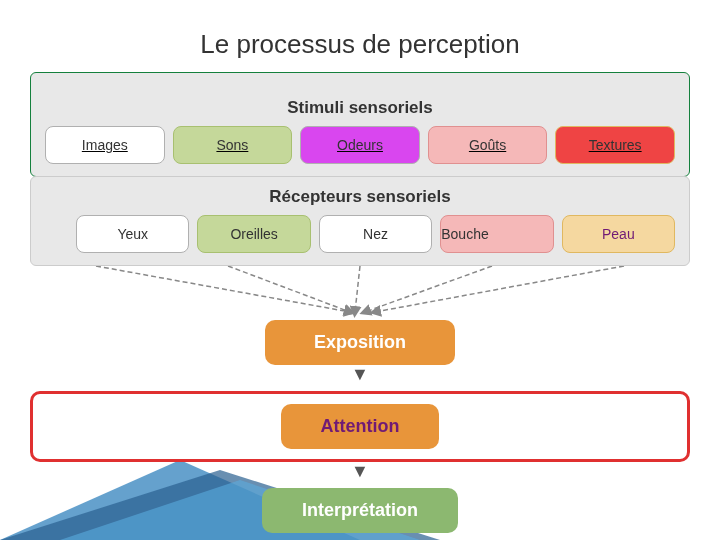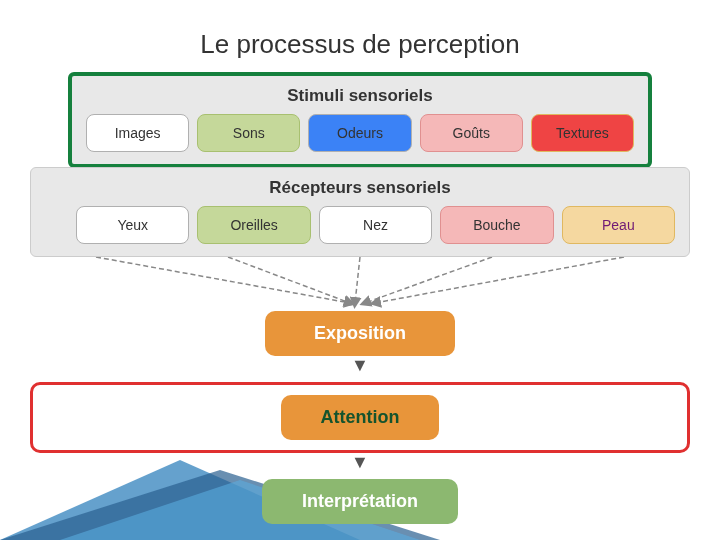--- a/index.html
+++ b/index.html
@@ -38,39 +38,40 @@
       font-size: 26px;
       font-weight: 400;
       color: #333;
       margin-bottom: 12px;
       text-align: center;
     }
 
     
     .stimuli-box {
       background: #e8e8e8;
-      border: 4px solid #15803d;
+      border: 1px solid #15803d;
       border-radius: 6px;
-      width: 584px;
-      padding: 10px 14px 12px;
+      width: 660px;
+      padding: 25px 14px 12px;
       margin-bottom: 0;
     }
 
     .section-label {
       text-align: center;
       font-size: 17px;
       font-weight: 600;
       color: #333;
       margin-bottom: 8px;
     }
 
     .stimuli-row {
       display: flex;
       justify-content: space-between;
       gap: 8px;
+      text-decoration: underline;
     }
 
     
     .recepteurs-box {
       background: #e8e8e8;
       border: 1px solid #ccc;
       border-radius: 6px;
       width: 660px;
       padding: 10px 14px 12px;
       margin-top: -1px;
@@ -103,21 +104,21 @@
       border-radius: 8px;
       padding: 10px 0;
       flex: 1;
       text-align: center;
       font-size: 14px;
       color: #333;
       font-weight: 500;
     }
 
     .box-odeurs {
-      background: #3b82f6;
+      background: #d946ef;
       border: 1px solid #b0b0b0;
       border-radius: 8px;
       padding: 10px 0;
       flex: 1;
       text-align: center;
       font-size: 14px;
       color: #333;
       font-weight: 500;
     }
 
@@ -180,21 +181,21 @@
       color: #333;
       font-weight: 500;
     }
 
     .box-bouche {
       background: #f5b8b8;
       border: 1px solid #e09090;
       border-radius: 8px;
       padding: 10px 0;
       flex: 1;
-      text-align: center;
+      text-align: left;
       font-size: 14px;
       color: #333;
       font-weight: 500;
     }
 
     .box-peau {
       background: #f5d8a0;
       border: 1px solid #e0b860;
       border-radius: 8px;
       padding: 10px 0;
@@ -236,21 +237,21 @@
       display: flex;
       justify-content: center;
     }
 
     .box-attention {
       background: #e8953a;
       border-radius: 10px;
       padding: 12px 40px;
       font-size: 18px;
       font-weight: 700;
-      color: #14532d;
+      color: #701a75;
       text-align: center;
     }
 
     
     .box-interpretation {
       background: #8cb870;
       border-radius: 10px;
       padding: 12px 40px;
       font-size: 18px;
       font-weight: 700;

